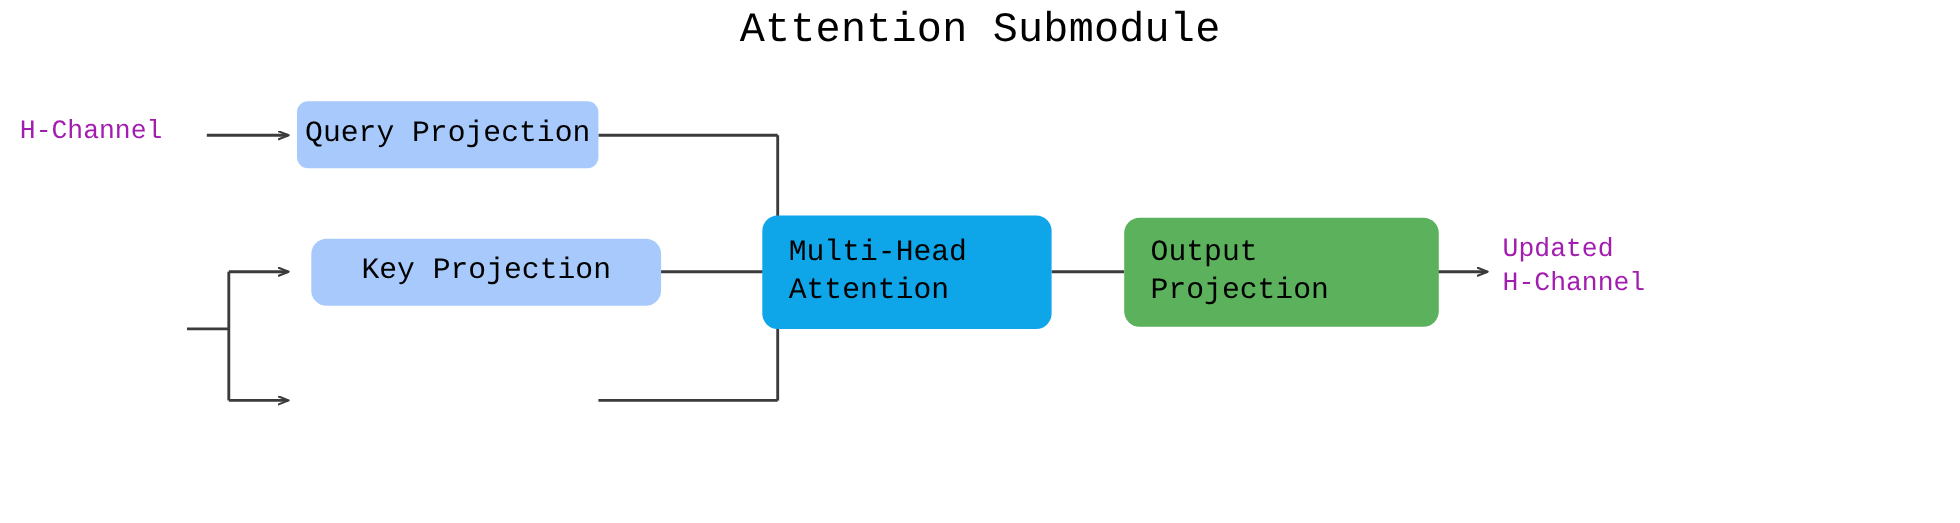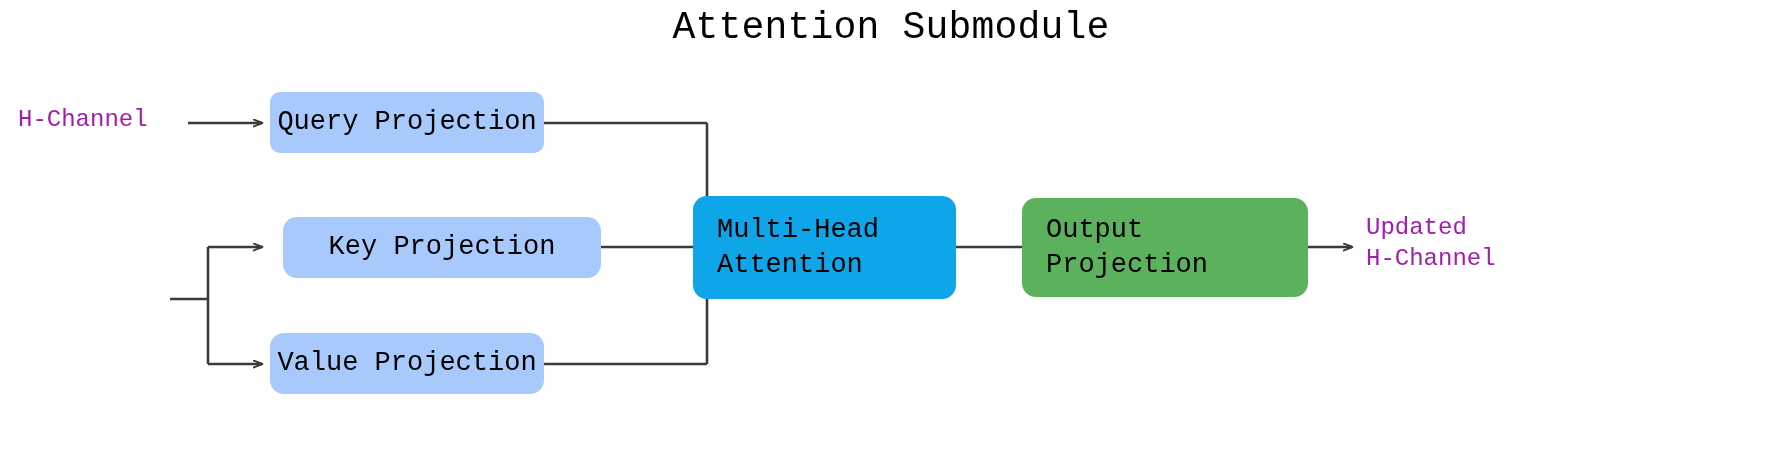--- a/index.html
+++ b/index.html
@@ -111,21 +111,20 @@
   <div class="io-label" id="label-h-channel">H-Channel</div>
 
 
   <div class="io-label" id="label-updated">Updated
 H-Channel</div>
 
   <div class="node center" id="node-query" style="background-color: rgb(168, 201, 251);">Query Projection</div>
 
   <div class="node center" id="node-key" style="background-color: rgb(168, 201, 251);">Key Projection</div>
 
-  <div class="node center" id="node-value" style="background-color: rgb(168, 201, 251);">Value Projection</div>
 
   <div class="node leftal" id="node-mha" style="background-color: #0ea5e9;">Multi-Head
 Attention</div>
 
   <div class="node leftal" id="node-outproj" style="background-color: rgb(92, 178, 92);">Output
 Projection</div>
 
 </div>
 
 </body></html>

